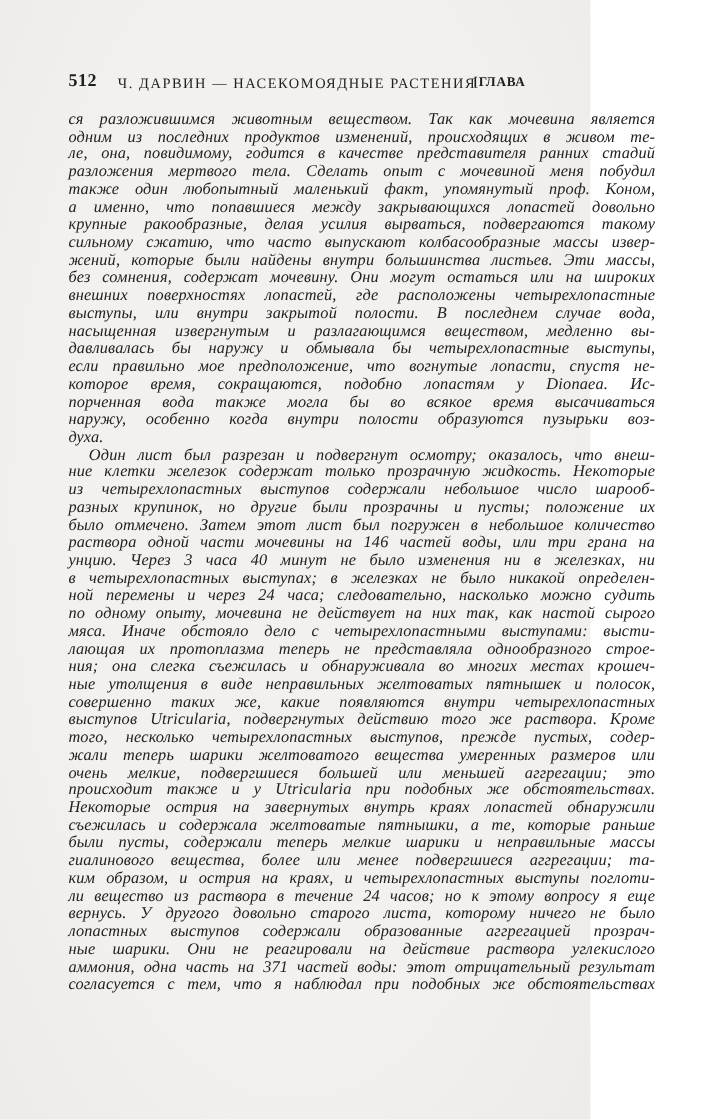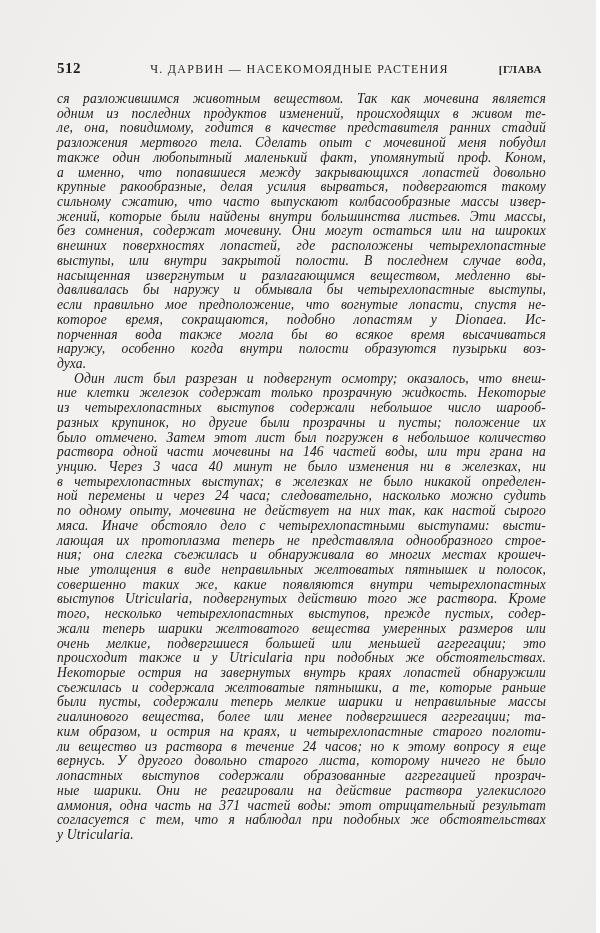--- a/index.html
+++ b/index.html
@@ -7,21 +7,21 @@
     padding: 0;
   }
   body {
     width: 600px;
     height: 933px;
     overflow: hidden;
     font-family: "Liberation Serif", "DejaVu Serif", serif;
   }
   .page {
     position: relative;
-    width: 596px;
+    width: 492px;
     height: 933px;
     background: radial-gradient(ellipse at 50% 45%, #f2f1ef 60%, #ecebe9 100%);
     color: #1f1f1f;
   }
   .running-header {
     position: absolute;
     top: 60px;
     left: 57px;
     right: 54px;
     height: 18px;
@@ -124,22 +124,21 @@
       <div class="line">совершенно таких же, какие появляются внутри четырехлопастных</div>
       <div class="line">выступов Utricularia, подвергнутых действию того же раствора. Кроме</div>
       <div class="line">того, несколько четырехлопастных выступов, прежде пустых, содер-</div>
       <div class="line">жали теперь шарики желтоватого вещества умеренных размеров или</div>
       <div class="line">очень мелкие, подвергшиеся большей или меньшей аггрегации; это</div>
       <div class="line">происходит также и у Utricularia при подобных же обстоятельствах.</div>
       <div class="line">Некоторые острия на завернутых внутрь краях лопастей обнаружили</div>
       <div class="line">съежилась и содержала желтоватые пятнышки, а те, которые раньше</div>
       <div class="line">были пусты, содержали теперь мелкие шарики и неправильные массы</div>
       <div class="line">гиалинового вещества, более или менее подвергшиеся аггрегации; та-</div>
-      <div class="line">ким образом, и острия на краях, и четырехлопастные старого поглоти-</div>
+      <div class="line">ким образом, и острия на краях, и четырехлопастных выступы поглоти-</div>
       <div class="line">ли вещество из раствора в течение 24 часов; но к этому вопросу я еще</div>
       <div class="line">вернусь. У другого довольно старого листа, которому ничего не было</div>
       <div class="line">лопастных выступов содержали образованные аггрегацией прозрач-</div>
       <div class="line">ные шарики. Они не реагировали на действие раствора углекислого</div>
       <div class="line">аммония, одна часть на 371 частей воды: этот отрицательный результат</div>
       <div class="line">согласуется с тем, что я наблюдал при подобных же обстоятельствах</div>
-      <div class="line last">у Utricularia.</div>
     </div>
 </div>
 
 </body></html>

